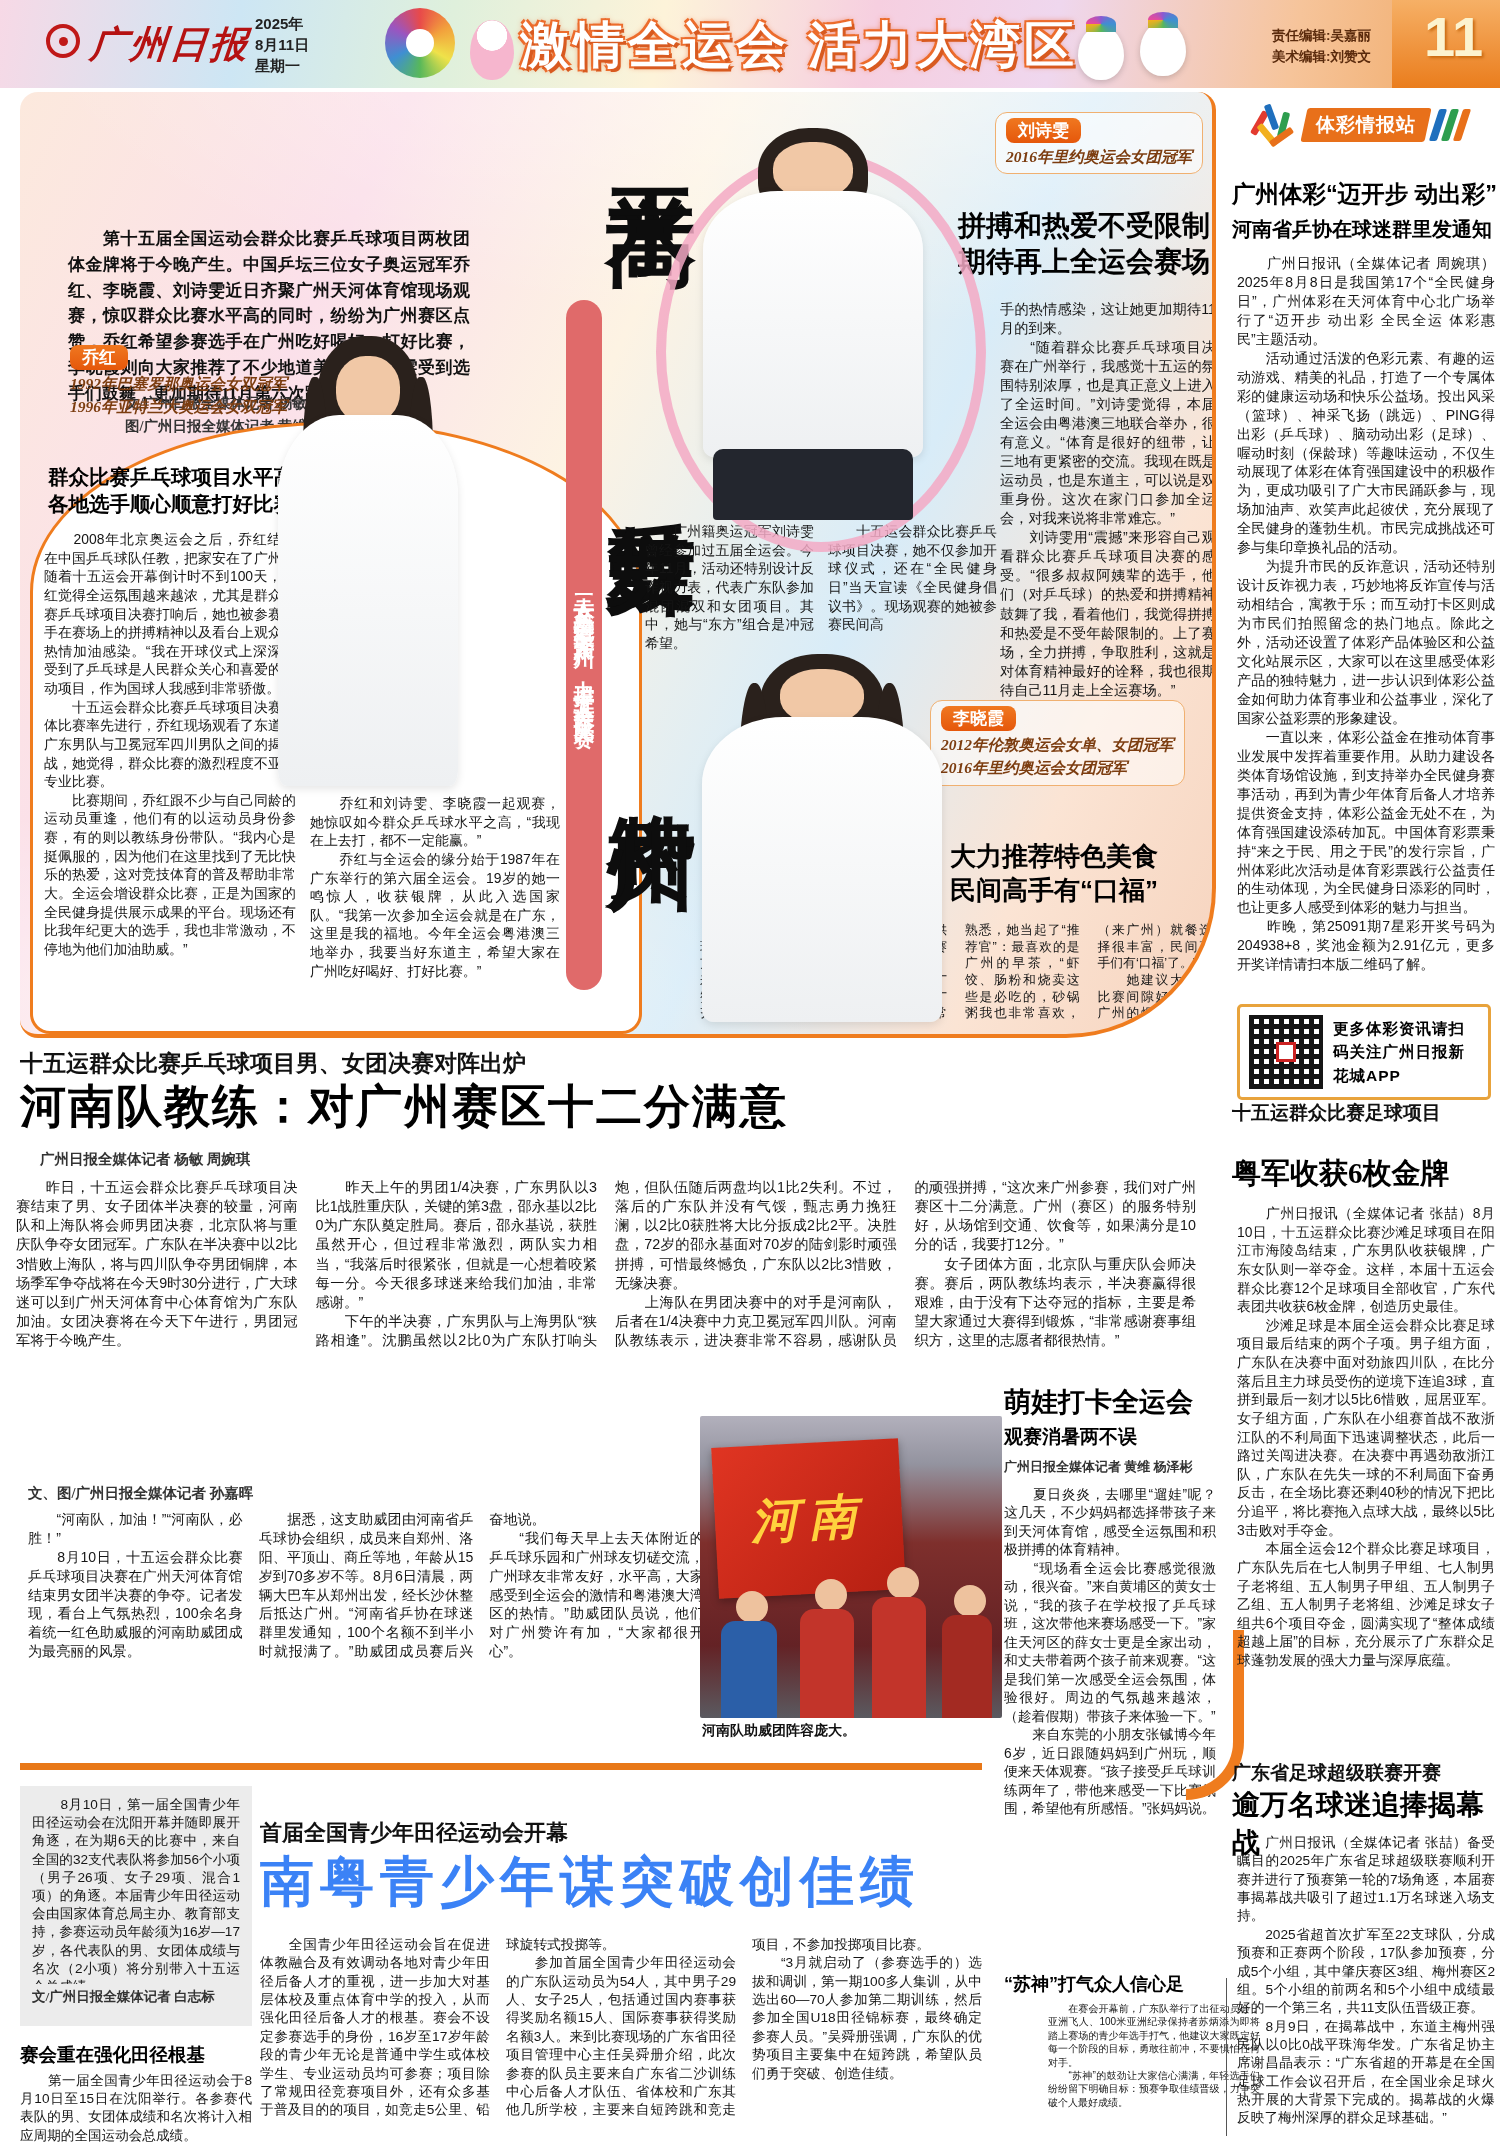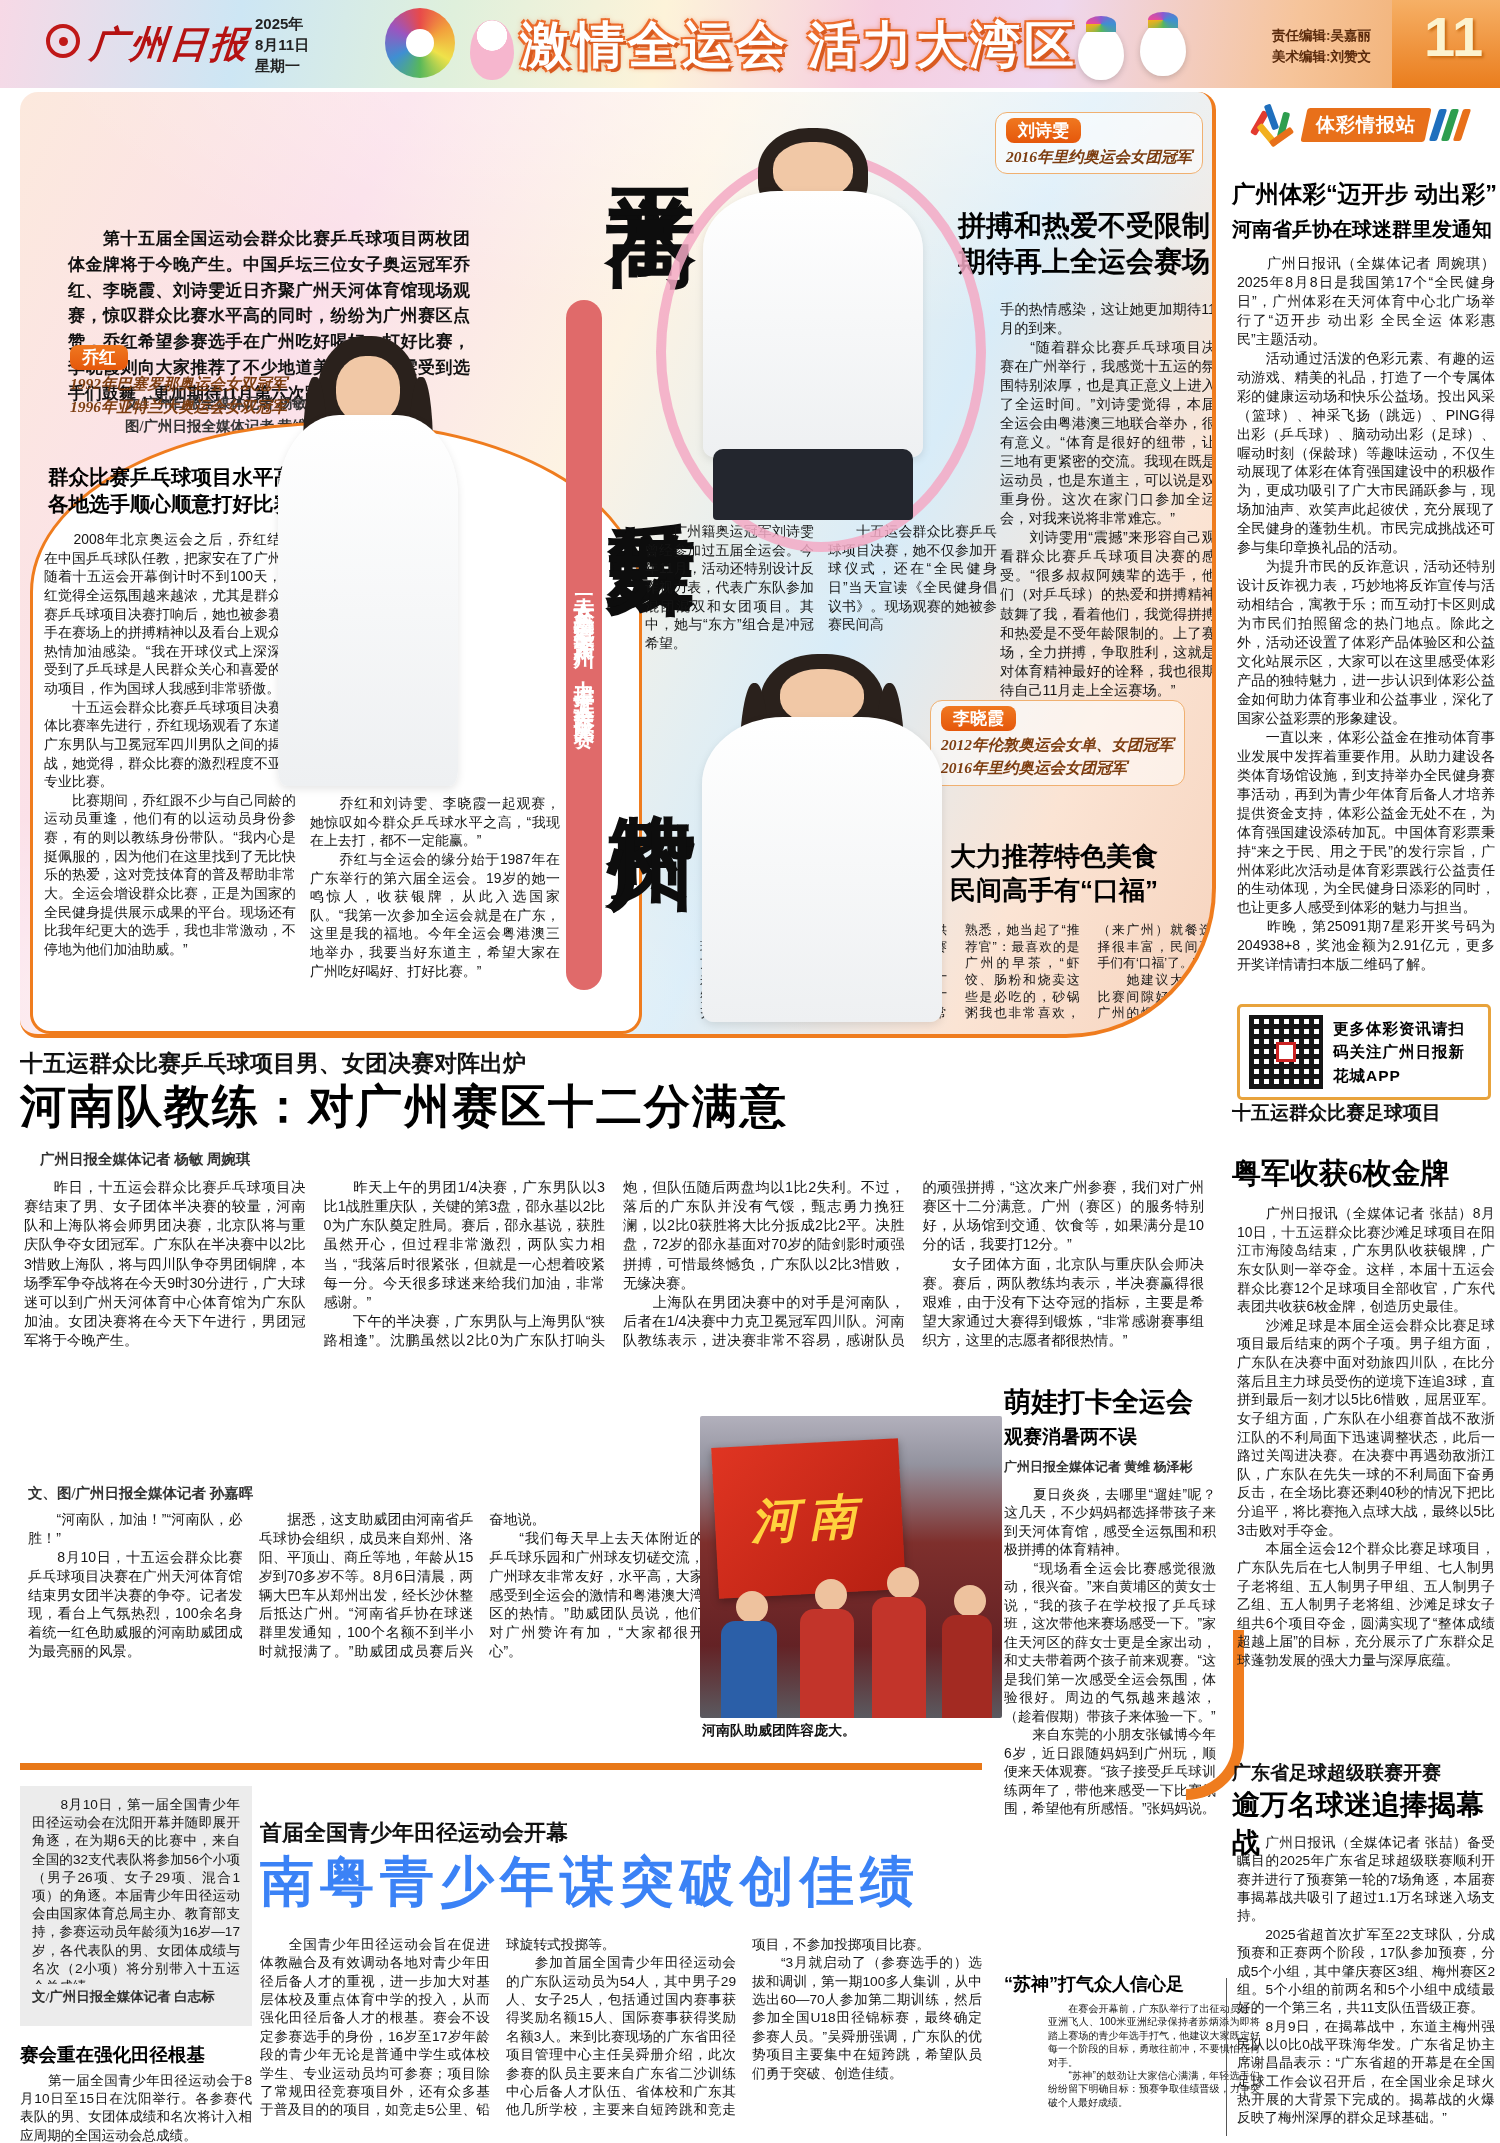--- a/index.html
+++ b/index.html
@@ -205,21 +205,21 @@
       <span>大力推荐特色美食</span><br><span>民间高手有“口福”</span>
     </div>
     <div class="abs bt cols4" style="left:680px;top:830px;width:512px;height:110px;font-size:12.8px;line-height:1.3">　　作为中国乒乓球第四位女子“大满贯”，李晓霞也多次来广州参赛，她点赞天河体育馆设施齐全，给参加群众比赛的运动员提供了非常专业的比赛条件。
 　　退役后常来广州的李晓霞，对广州的特色美食非常熟悉，她当起了“推荐官”：最喜欢的是广州的早茶，“虾饺、肠粉和烧卖这些是必吃的，砂锅粥我也非常喜欢，（来广州）就餐选择很丰富，民间高手们有‘口福’了。”
 　　她建议大家趁比赛间隙好好感受广州的烟火气，把特色美食吃个遍，“场地好、服务好，祝大家都能打出好成绩、享受比赛。”</div>
   </div>
 
   <div class="abs kicker center" style="left:20px;top:1048px;width:1196px;font-size:23px">十五运群众比赛乒乓球项目男、女团决赛对阵出炉</div>
   <div class="abs hserif center" style="left:20px;top:1076px;width:1196px;font-size:46px;letter-spacing:2px">河南队教练：对广州赛区十二分满意</div>
   <div class="abs byline" style="left:40px;top:1150px">广州日报全媒体记者 杨敏 周婉琪</div>
-  <div class="abs bt cols4" style="left:24px;top:1178px;width:1180px;height:214px;font-size:14.3px">　　昨日，十五运会群众比赛乒乓球项目决赛结束了男、女子团体半决赛的较量，河南队和上海队将会师男团决赛，北京队将与重庆队争夺女团冠军。广东队在半决赛中以2比3惜败上海队，将与四川队争夺男团铜牌，本场季军争夺战将在今天9时30分进行，广大球迷可以到广州天河体育中心体育馆为广东队加油。女团决赛将在今天下午进行，男团冠军将于今晚产生。
+  <div class="abs bt cols4" style="left:16px;top:1178px;width:1180px;height:214px;font-size:14.3px">　　昨日，十五运会群众比赛乒乓球项目决赛结束了男、女子团体半决赛的较量，河南队和上海队将会师男团决赛，北京队将与重庆队争夺女团冠军。广东队在半决赛中以2比3惜败上海队，将与四川队争夺男团铜牌，本场季军争夺战将在今天9时30分进行，广大球迷可以到广州天河体育中心体育馆为广东队加油。女团决赛将在今天下午进行，男团冠军将于今晚产生。
 　　昨天上午的男团1/4决赛，广东男队以3比1战胜重庆队，关键的第3盘，邵永基以2比0为广东队奠定胜局。赛后，邵永基说，获胜虽然开心，但过程非常激烈，两队实力相当，“我落后时很紧张，但就是一心想着咬紧每一分。今天很多球迷来给我们加油，非常感谢。”
 　　下午的半决赛，广东男队与上海男队“狭路相逢”。沈鹏虽然以2比0为广东队打响头炮，但队伍随后两盘均以1比2失利。不过，落后的广东队并没有气馁，甄志勇力挽狂澜，以2比0获胜将大比分扳成2比2平。决胜盘，72岁的邵永基面对70岁的陆剑影时顽强拼搏，可惜最终憾负，广东队以2比3惜败，无缘决赛。
 　　上海队在男团决赛中的对手是河南队，后者在1/4决赛中力克卫冕冠军四川队。河南队教练表示，进决赛非常不容易，感谢队员的顽强拼搏，“这次来广州参赛，我们对广州赛区十二分满意。广州（赛区）的服务特别好，从场馆到交通、饮食等，如果满分是10分的话，我要打12分。”
 　　女子团体方面，北京队与重庆队会师决赛。赛后，两队教练均表示，半决赛赢得很艰难，由于没有下达夺冠的指标，主要是希望大家通过大赛得到锻炼，“非常感谢赛事组织方，这里的志愿者都很热情。”</div>
 
   <div class="abs byline" style="left:28px;top:1484px">文、图/广州日报全媒体记者 孙嘉晖</div>
   <div class="abs bt cols3" style="left:28px;top:1510px;width:676px;height:232px;font-size:14.1px">　　“河南队，加油！”“河南队，必胜！”
 　　8月10日，十五运会群众比赛乒乓球项目决赛在广州天河体育馆结束男女团半决赛的争夺。记者发现，看台上气氛热烈，100余名身着统一红色助威服的河南助威团成为最亮丽的风景。
 　　据悉，这支助威团由河南省乒乓球协会组织，成员来自郑州、洛阳、平顶山、商丘等地，年龄从15岁到70多岁不等。8月6日清晨，两辆大巴车从郑州出发，经长沙休整后抵达广州。“河南省乒协在球迷群里发通知，100个名额不到半小时就报满了。”助威团成员赛后兴奋地说。
 　　“我们每天早上去天体附近的乒乓球乐园和广州球友切磋交流，广州球友非常友好，水平高，大家感受到全运会的激情和粤港澳大湾区的热情。”助威团队员说，他们对广州赞许有加，“大家都很开心”。</div>

